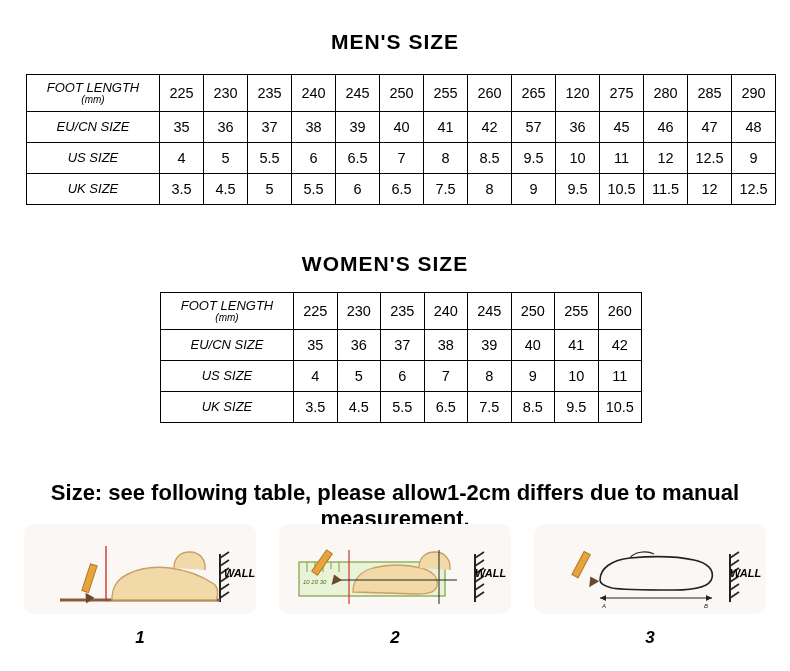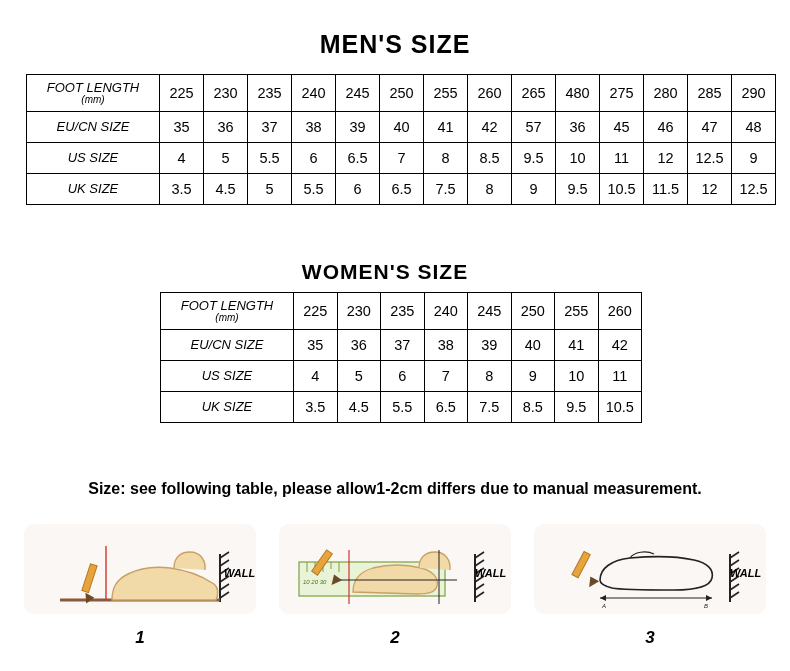--- a/index.html
+++ b/index.html
@@ -24,29 +24,28 @@
   .section-title {
     text-align: center;
     font-weight: bold;
     letter-spacing: 1px;
   }
   #mens-title {
     position: absolute;
     top: 30px;
     left: 0;
     width: 790px;
-    font-size: 25px;
+    font-size: 21px;
   }
   #womens-title {
     position: absolute;
     top: 252px;
     left: 0;
     width: 770px;
     font-size: 21px;
-    margin-top: 8px;
   }
 
   
   table.size-table {
     border-collapse: collapse;
     table-layout: fixed;
     background: #fff;
   }
   table.size-table td {
     border: 1.5px solid #000;
@@ -88,21 +87,21 @@
   #womens-table td.val { width: 42.5px; }
   #womens-table tr.head td { height: 36px; }
 
   
   #note {
     position: absolute;
     top: 480px;
     left: 0;
     width: 790px;
     text-align: center;
-    font-size: 16px;
+    font-size: 22px;
     font-weight: bold;
   }
 
   
   #steps {
     position: absolute;
     top: 524px;
     left: 24px;
     width: 742px;
     display: flex;
@@ -147,21 +146,21 @@
           </td>
           <td class="val">225</td>
           <td class="val">230</td>
           <td class="val">235</td>
           <td class="val">240</td>
           <td class="val">245</td>
           <td class="val">250</td>
           <td class="val">255</td>
           <td class="val">260</td>
           <td class="val">265</td>
-          <td class="val">480</td>
+          <td class="val">120</td>
           <td class="val">275</td>
           <td class="val">280</td>
           <td class="val">285</td>
           <td class="val">290</td>
         </tr>
         <tr>
           <td class="label">EU/CN SIZE</td>
           <td class="val">35</td>
           <td class="val">36</td>
           <td class="val">37</td>

